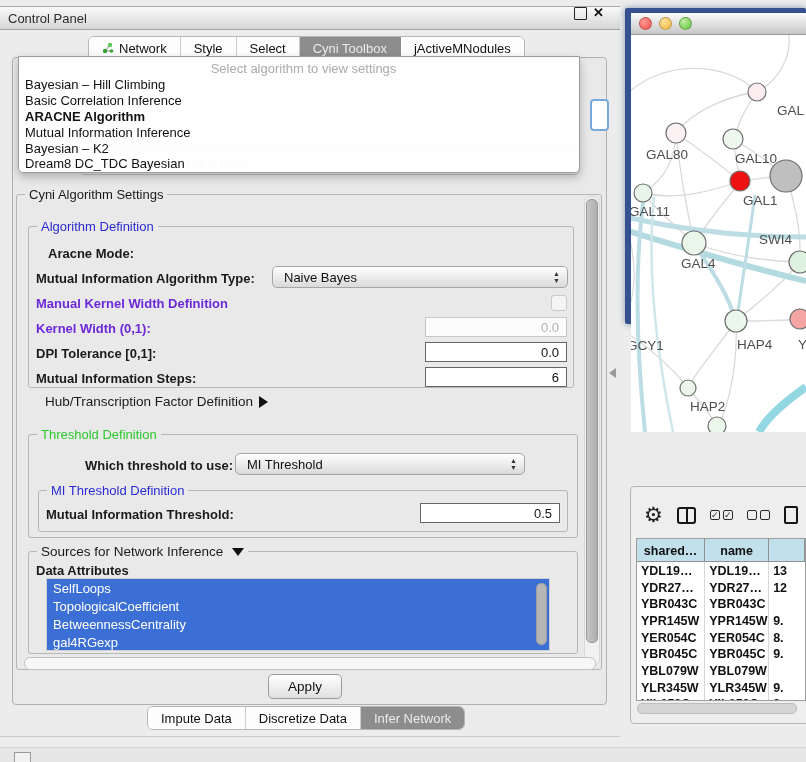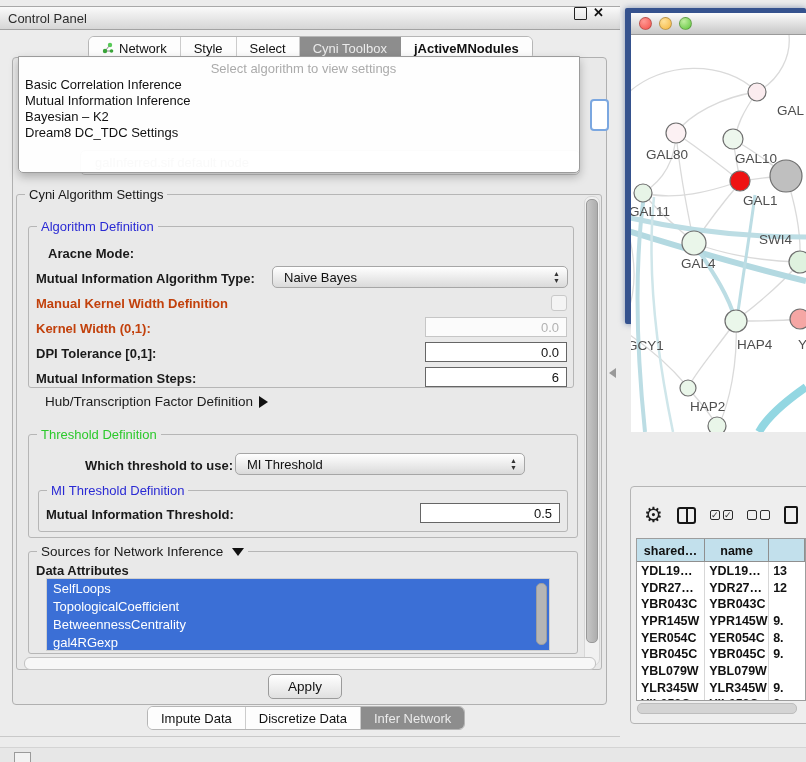--- a/index.html
+++ b/index.html
@@ -15,21 +15,21 @@
   .tb-btn{position:absolute;top:7px;width:11px;height:11px;cursor:default;}
   .float-btn{left:574px;border:1.5px solid #222;border-radius:1px;background:transparent;}
   .close-btn{left:593px;font-size:13px;font-weight:bold;color:#111;line-height:11px;}
 
   .tabstrip{display:flex;height:22px;background:#fdfdfd;border:1px solid #b6b6b6;
     border-radius:6px;overflow:hidden;font-size:13px;align-items:stretch;}
   .tab{display:flex;align-items:center;gap:5px;padding:0 13px;border-right:1px solid #cccccc;
     background:#fdfdfd;color:#111;white-space:nowrap;}
   .tab:last-child{border-right:none;}
   .tab.sel{background:#8d8d8d;color:#ebebeb;border-right-color:#8d8d8d;}
-  .tab.bold{font-weight:bold;}
+  .tab.bold{font-weight:normal;}
 
   .tabpage{left:12px;top:57px;width:593px;height:646px;background:#e9e9e9;
     border:1px solid #b0b0b0;border-radius:4px;}
 
   
   .ghost-combo{left:80px;top:150px;width:500px;height:25px;border:1px solid #c3c3c3;border-radius:5px;
     background:#f1f1f1;display:flex;align-items:center;padding-left:14px;box-sizing:border-box;
     font-size:13px;color:#9f9f9f;}
   .ghost-focus{left:590px;top:99px;width:15px;height:28px;border:2px solid #7ba7e0;border-radius:4px;background:#fff;}
 
@@ -43,21 +43,21 @@
   .popup-item.bold{font-weight:bold;}
 
   
   .grp{border:1px solid #b6b6b6;border-radius:3px;}
   .legend{position:absolute;top:-8px;left:8px;background:#e9e9e9;padding:0 4px;font-size:13px;
     color:#1a1a1a;white-space:nowrap;display:flex;align-items:center;gap:5px;}
   .legend.blue{color:#2a2ad4;}
   .legend.green{color:#2cc92c;}
 
   .lbl{font-size:13px;font-weight:bold;color:#1a1a1a;white-space:nowrap;}
-  .lbl.dis{color:#c2410c;}
+  .lbl.dis{color:#6d28d9;}
 
   .combo{height:22px;border:1px solid #a6a6a6;border-radius:5px;
     background:linear-gradient(#ffffff,#dadada);font-size:13px;color:#111;
     display:flex;align-items:center;padding:0 22px 0 11px;box-sizing:border-box;}
   .combo .arrows{position:absolute;right:7px;top:3px;display:flex;flex-direction:column;
     font-size:7px;line-height:7px;color:#333;}
 
   .field{height:20px;border:1px solid #666;background:#fff;font-size:13px;color:#111;
     display:flex;align-items:center;justify-content:flex-end;padding:0 7px;box-sizing:border-box;}
   .field.dis{border:1px solid #c6c6c6;background:#fbfbfb;color:#b2b2b2;}
@@ -166,24 +166,26 @@
 
   <div class="abs tabpage"></div>
 
   <div class="abs ghost-combo">
     <span>galInferred.sif default node</span>
   </div>
   <div class="abs ghost-focus"></div>
 
   <div class="abs popup">
     <div class="popup-placeholder">Select algorithm to view settings</div>
+    <div class="popup-item">Bayesian – Hill Climbing</div>
     <div class="popup-item">Basic Correlation Inference</div>
+    <div class="popup-item bold">ARACNE Algorithm</div>
     <div class="popup-item">Mutual Information Inference</div>
     <div class="popup-item">Bayesian – K2</div>
-    <div class="popup-item">Dream8 DC_TDC Settings</div>
+    <div class="popup-item">Dream8 DC_TDC Bayesian</div>
   </div>
 
   <div class="abs grp" style="left:16px;top:194px;width:584px;height:474px;">
     <span class="legend">Cyni Algorithm Settings</span>
   </div>
 
   <div class="abs grp" style="left:28px;top:226px;width:544px;height:160px;">
     <span class="legend blue">Algorithm Definition</span>
   </div>
   <div class="abs lbl" style="left:48px;top:246px;text-align:center;">Aracne Mode:</div>

